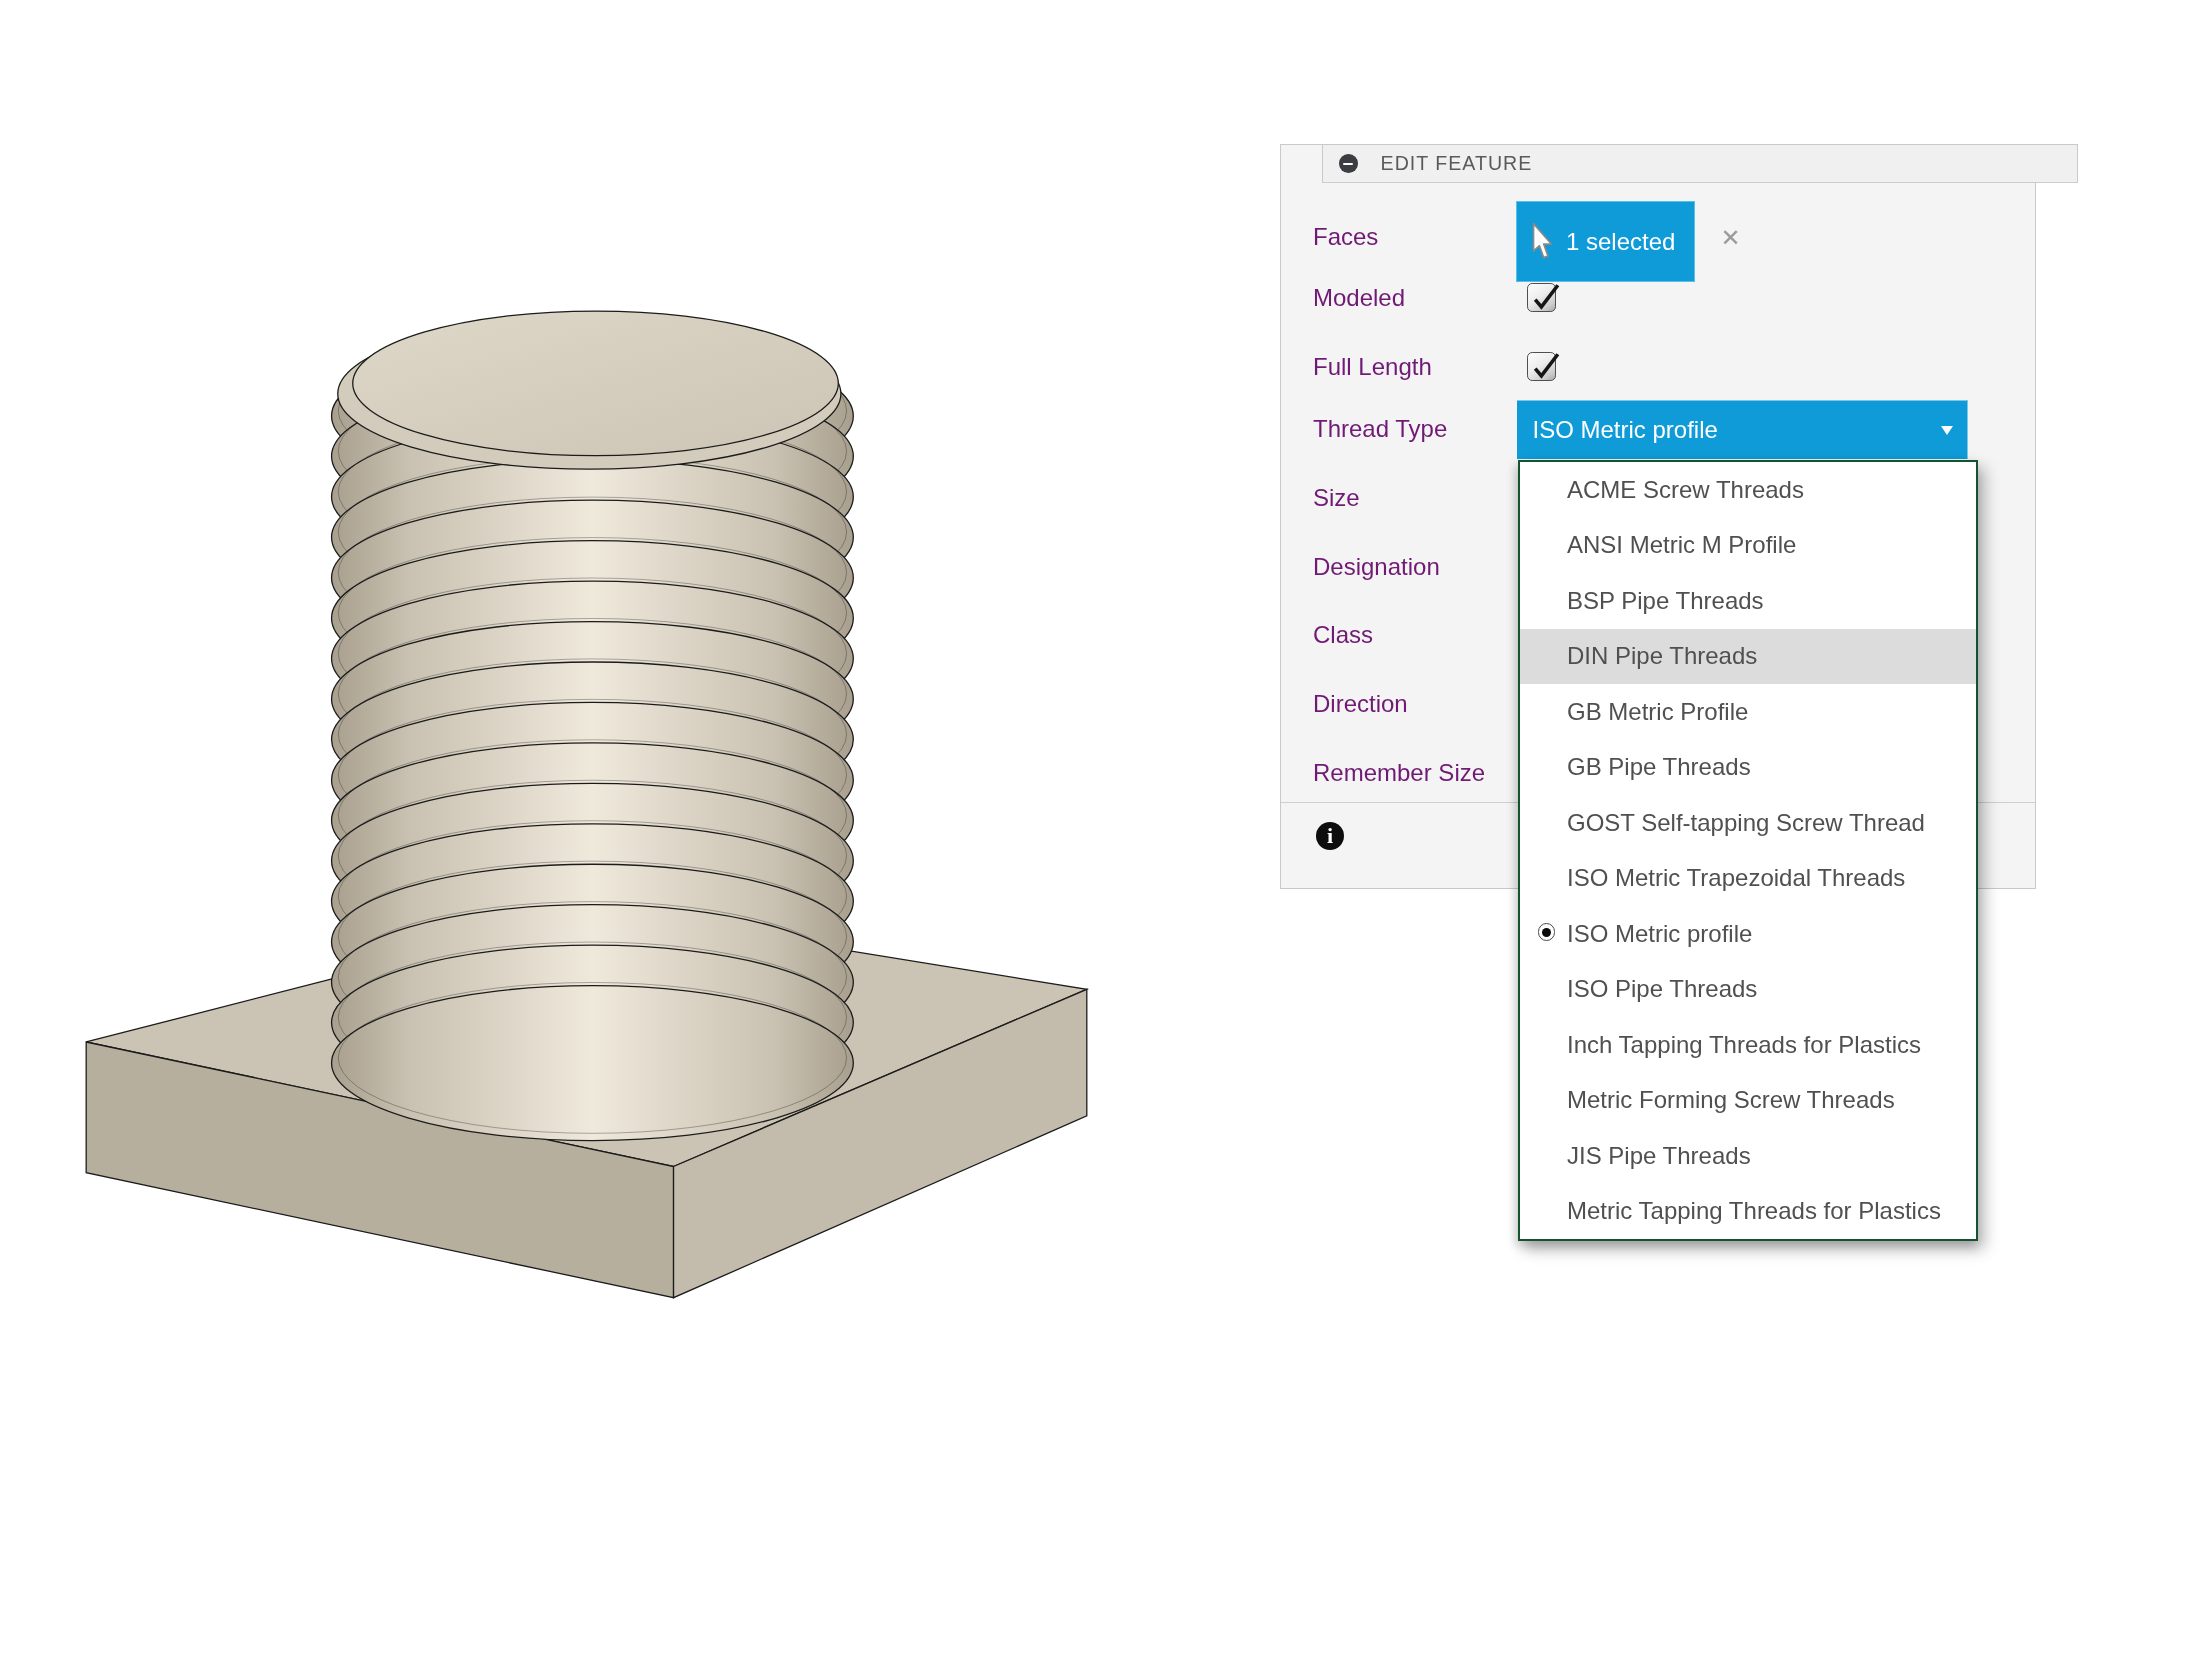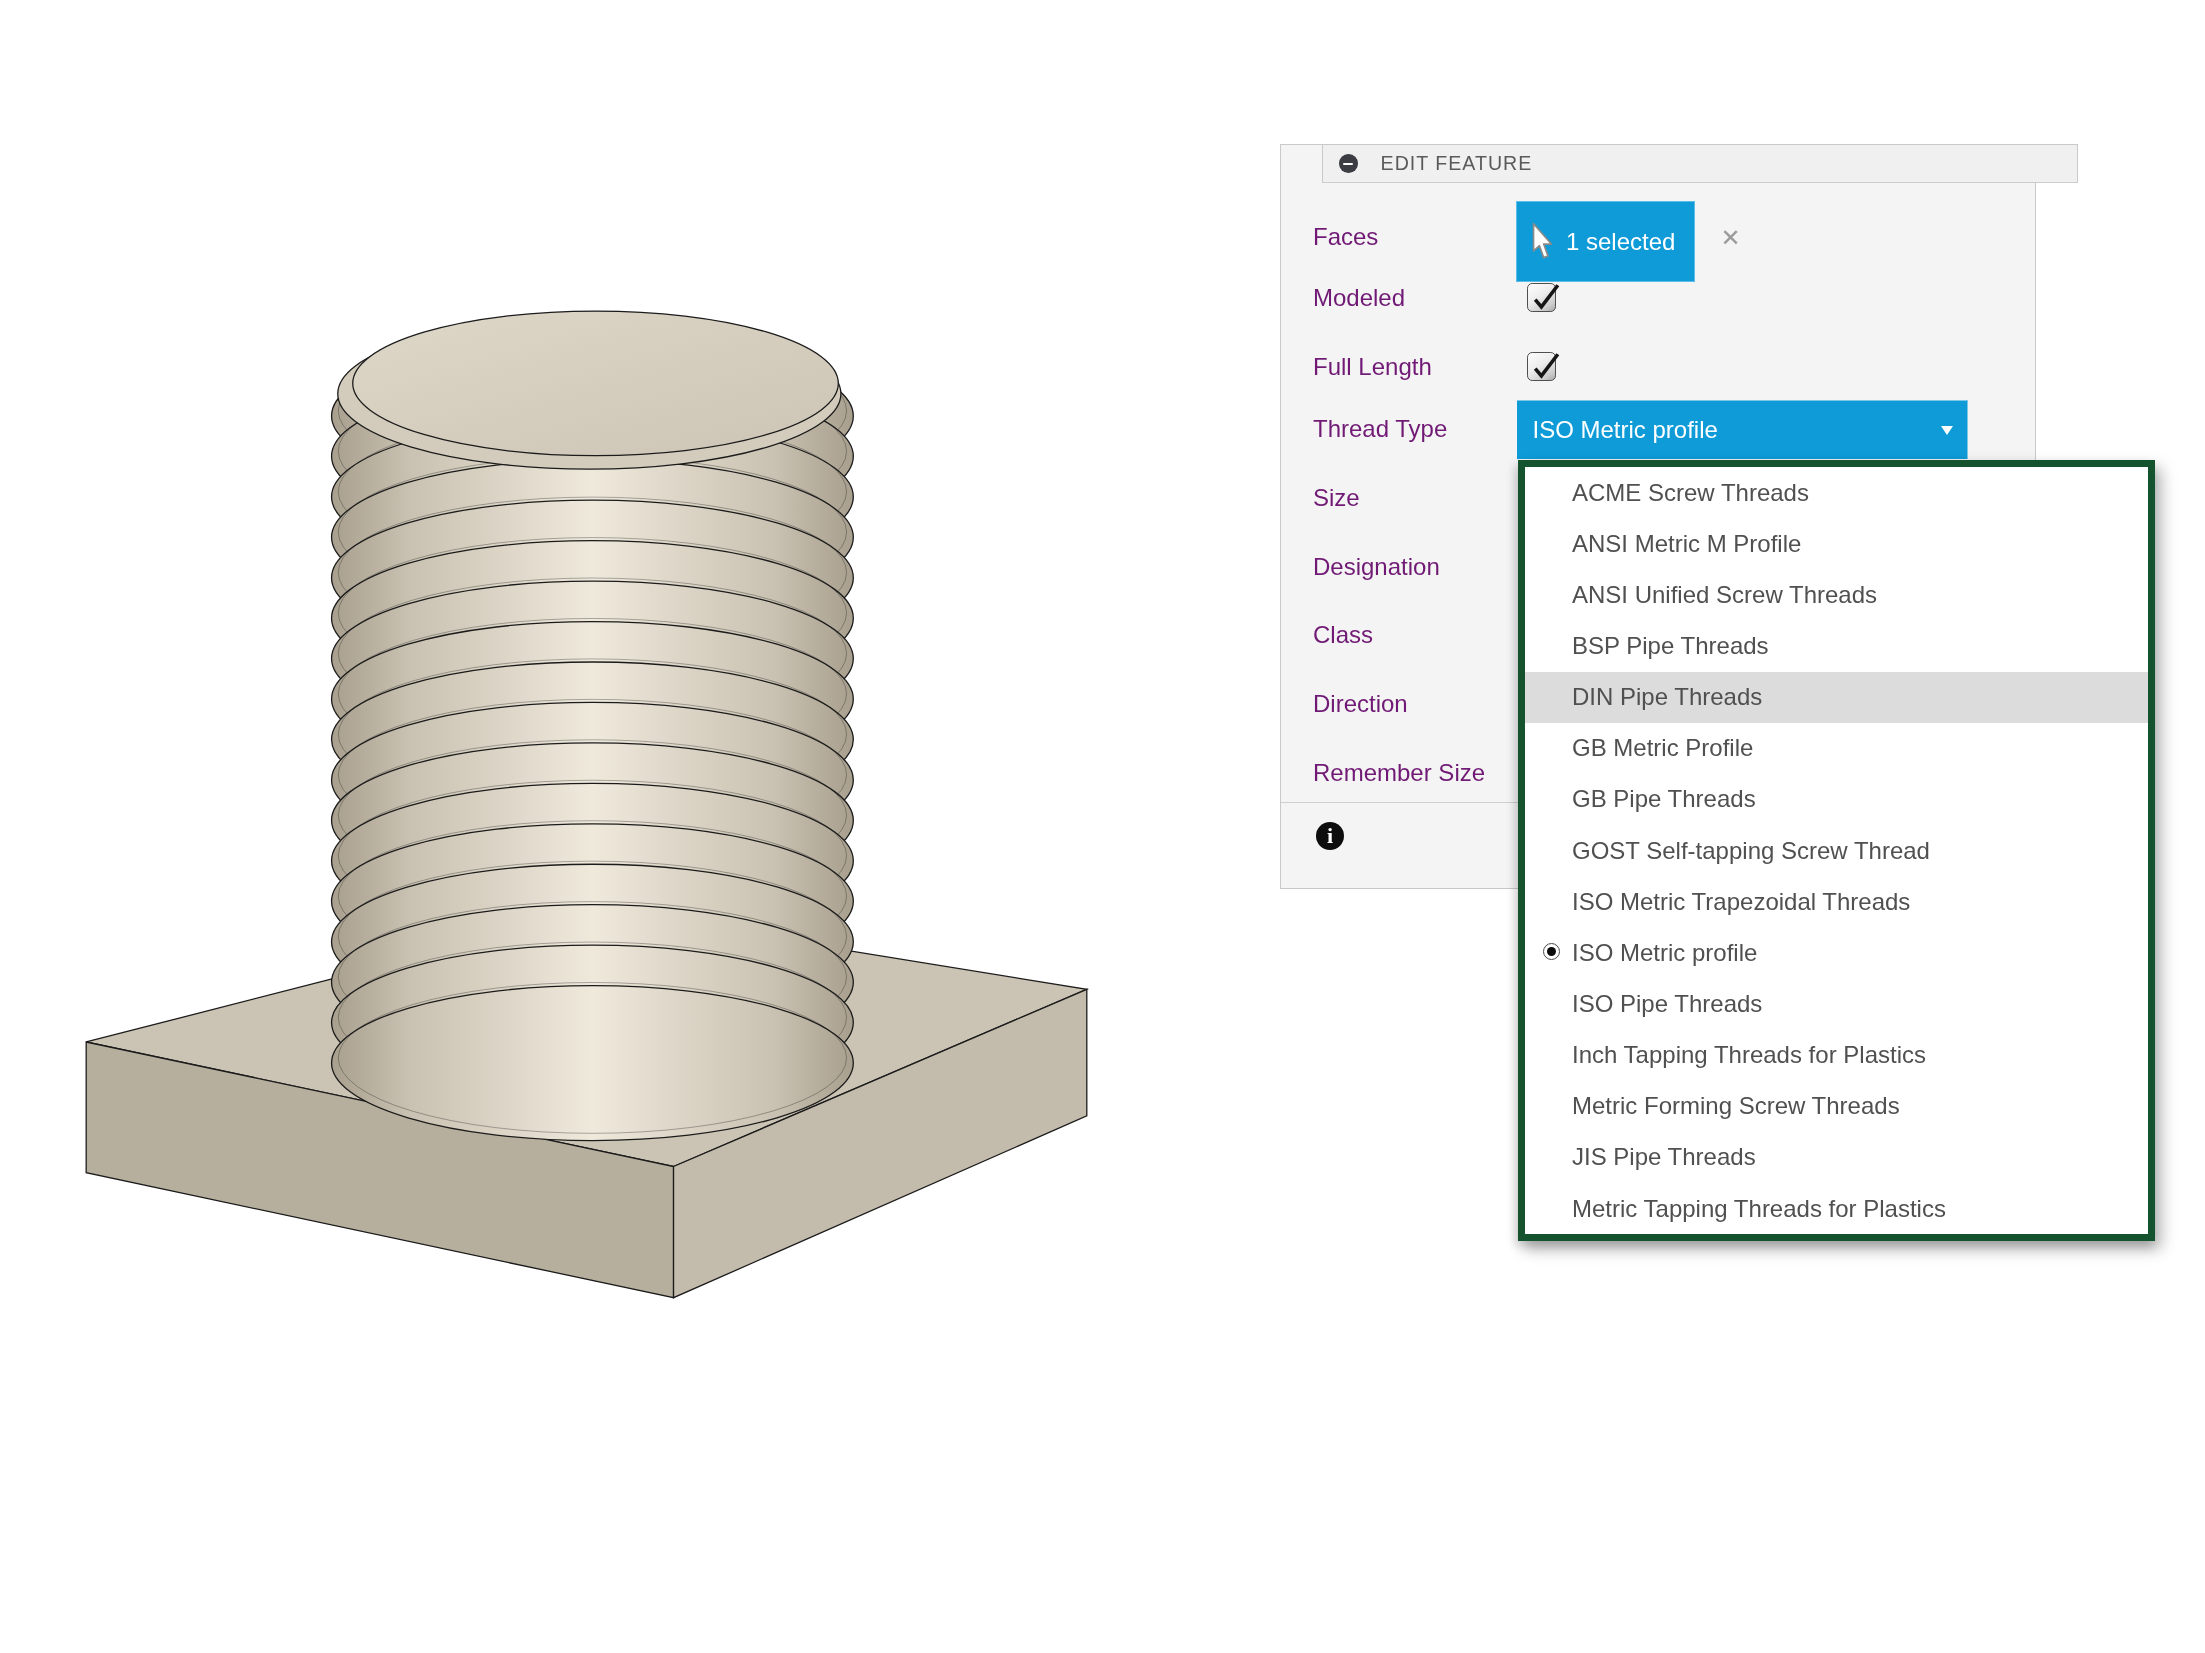--- a/index.html
+++ b/index.html
@@ -74,22 +74,22 @@
     border-top:9.8px solid #ffffff; }
 
   
   .info-separator { position:absolute; left:1281px; top:802px; width:754px; height:1px; background:#cfcfcf; z-index:11; }
   .info-icon { position:absolute; left:1316px; top:822px; width:28px; height:28px; border-radius:50%;
     background:#0d0d0d; color:#ffffff; z-index:12; text-align:center; line-height:28px;
     font-family:"Liberation Serif", serif; font-weight:bold; font-size:22px; cursor:pointer; }
 
   
   .menu {
-    position:absolute; left:1518px; top:460px; width:637px; height:781px;
-    background:#ffffff; border:7px solid #14532d; z-index:30;
+    position:absolute; left:1518px; top:460px; width:460px; height:781px;
+    background:#ffffff; border:2px solid #14532d; z-index:30;
     box-shadow:6.2px 8.3px 14.5px rgba(0,0,0,0.30), -3.1px 5.2px 9.3px rgba(0,0,0,0.15);
     display:flex; flex-direction:column;
   }
   .menu-item { flex:1; display:flex; align-items:center; position:relative;
     padding-left:47px; font-size:24px; color:#505050; white-space:nowrap; cursor:pointer; }
   .menu-item.hl { background:#dcdcdc; }
   .radio { position:absolute; left:17.6px; top:50%; margin-top:-10.3px; width:17.6px; height:17.6px;
     border:1.6px solid #4a4a4a; border-radius:50%; background:#ffffff; }
   .radio::after { content:''; position:absolute; left:50%; top:50%; width:9.3px; height:9.3px;
     margin:-4.7px 0 0 -4.7px; border-radius:50%; background:#0b0b0b; }
@@ -204,23 +204,20 @@
 <div class="info-icon">i</div>
 
 <div class="menu">
     <div class="menu-item">
       <span>ACME Screw Threads</span>
     </div>
     <div class="menu-item">
       <span>ANSI Metric M Profile</span>
     </div>
     <div class="menu-item">
-      <span>ANSI Unified Screw Threads</span>
-    </div>
-    <div class="menu-item">
       <span>BSP Pipe Threads</span>
     </div>
     <div class="menu-item hl">
       <span>DIN Pipe Threads</span>
     </div>
     <div class="menu-item">
       <span>GB Metric Profile</span>
     </div>
     <div class="menu-item">
       <span>GB Pipe Threads</span>

